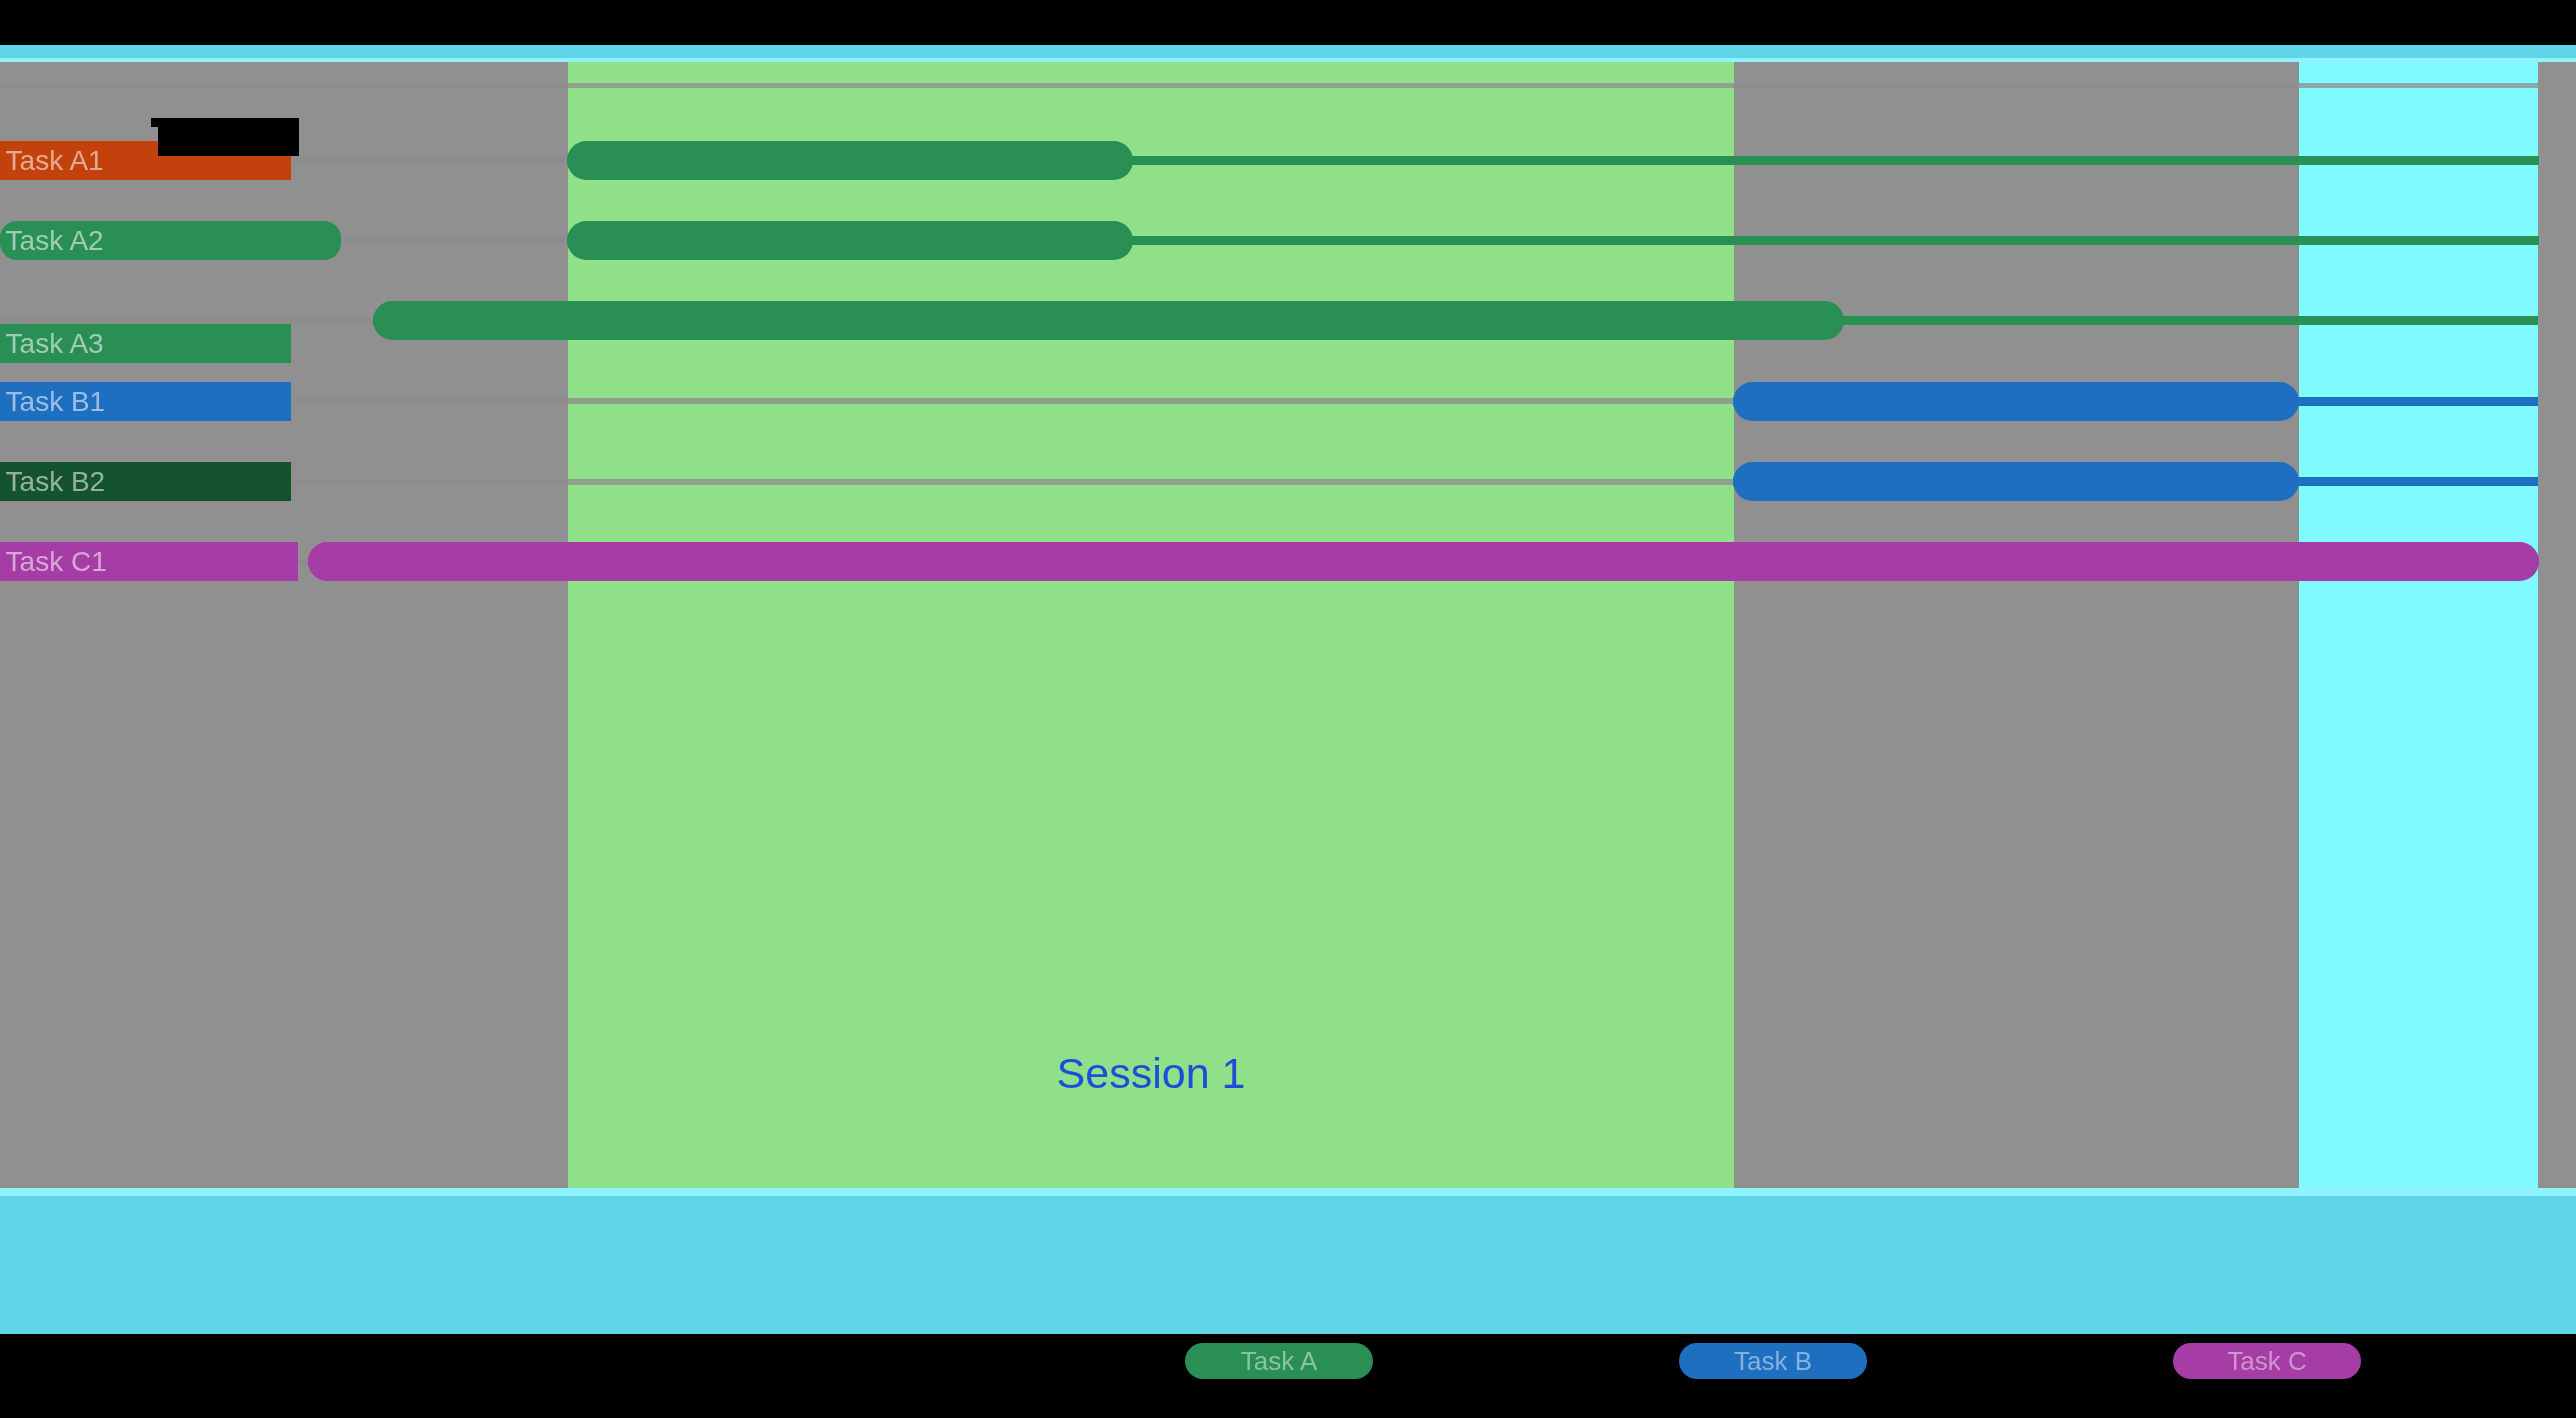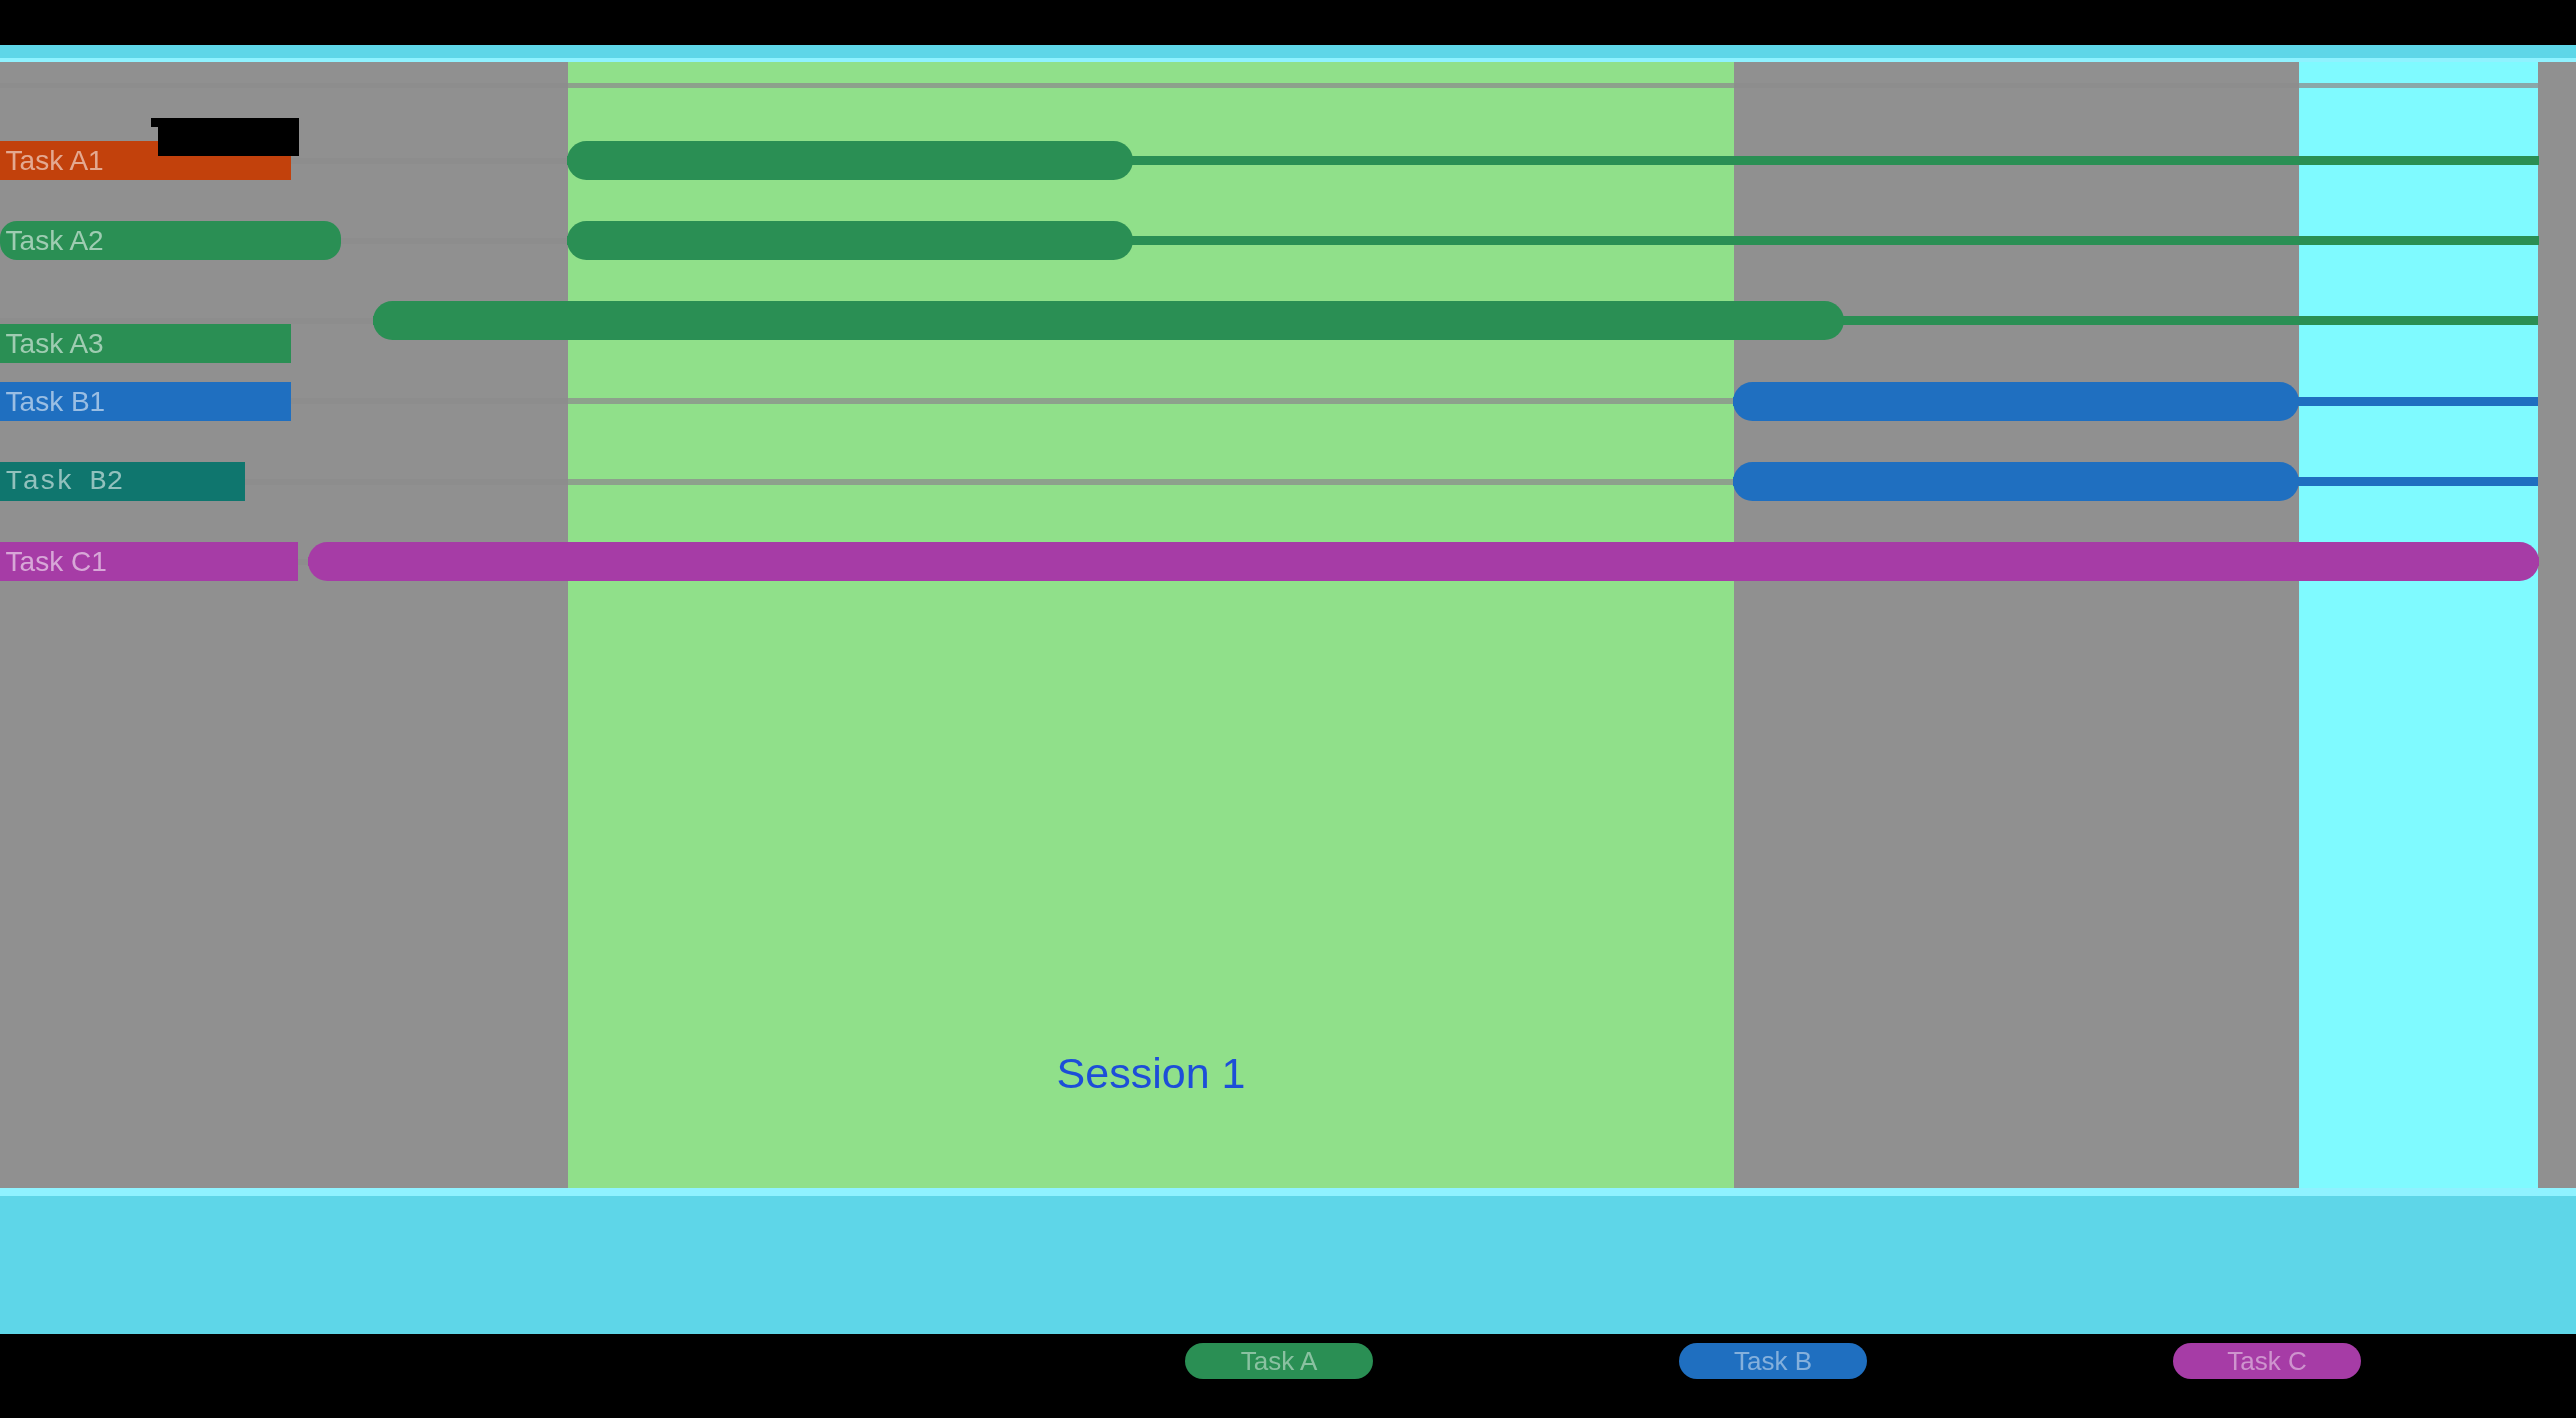--- a/index.html
+++ b/index.html
@@ -225,21 +225,21 @@
       <div class="bar" title="Task B2" style="left: 1733px; width: 566px; top: 400px; background: rgb(31, 111, 192);"></div>
       <div class="bar-underline" style="left: 308px; width: 2231px; top: 495px; background: rgb(166, 60, 166);"></div>
       <div class="bar" title="Task C1" style="left: 308px; width: 2231px; top: 480px; background: rgb(166, 60, 166);"></div>
     </div>
 
   <div class="ylabels" id="ylabels">
       <div class="ylabel" style="top: 79px; width: 291px; background: #c2410c;">Task A1</div>
       <div class="ylabel" style="top: 159px; width: 341px; background: rgb(42, 143, 84); border-radius: 17px;">Task A2</div>
       <div class="ylabel" style="top: 254px; width: 291px; background: rgb(42, 143, 84); margin-top: 8px;">Task A3</div>
       <div class="ylabel" style="top: 320px; width: 291px; background: rgb(31, 111, 192);">Task B1</div>
-      <div class="ylabel" style="top: 400px; width: 245px; background: #0f766e; font-family: Liberation Mono, monospace;">Task B2</div>
+      <div class="ylabel" style="top: 400px; width: 291px; background: #14532d;">Task B2</div>
       <div class="ylabel" style="top: 480px; width: 298px; background: rgb(166, 60, 166);">Task C1</div>
     </div>
 
   <div class="title-nub"></div>
   <div class="title"></div>
 
   <div class="bottom-strip"></div>
   <div class="bottom-band"></div>
 
   <div class="legend" id="legend">

